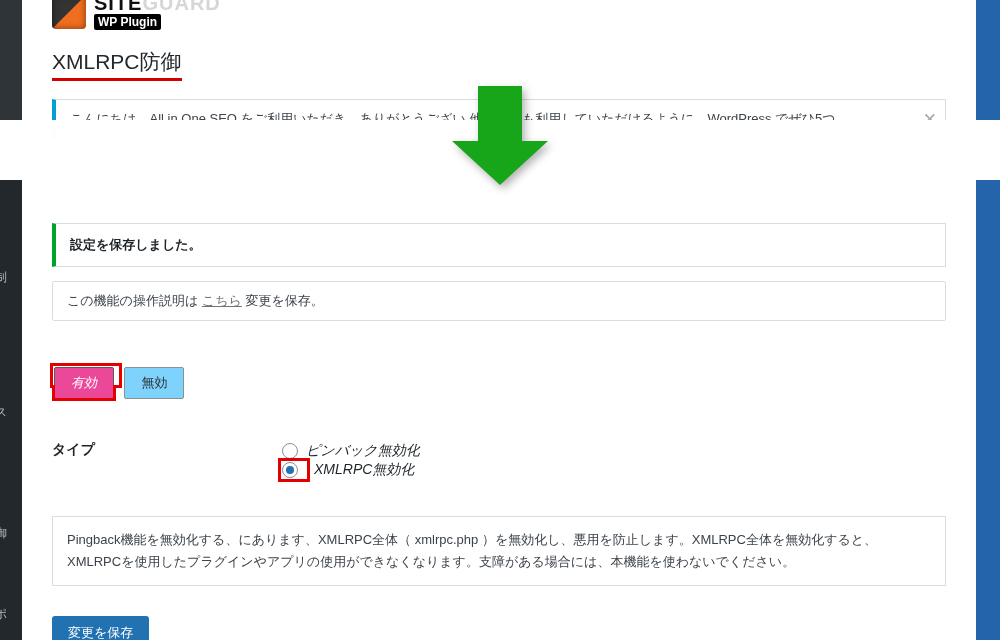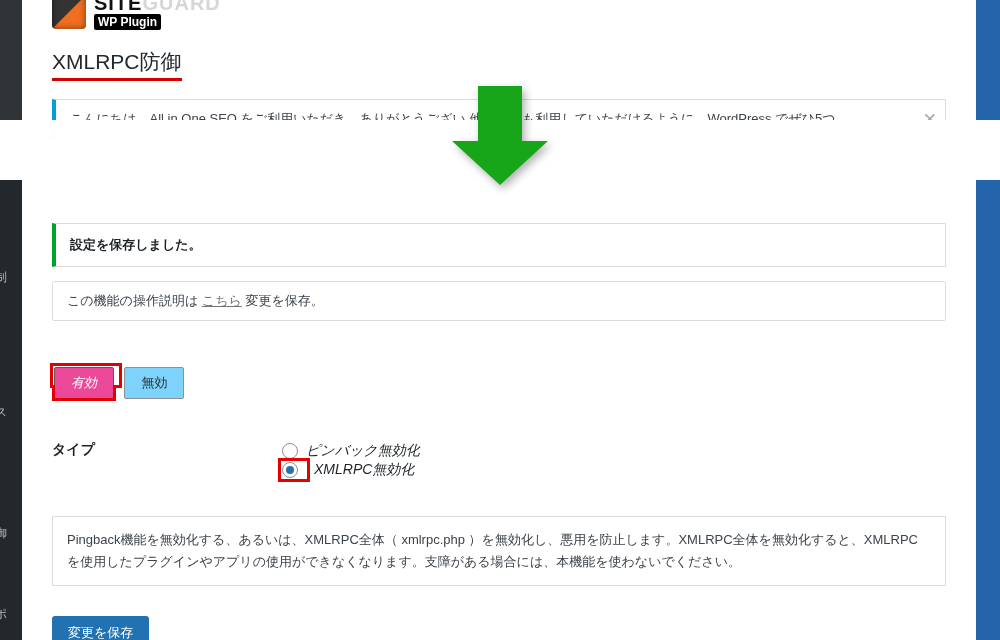--- a/index.html
+++ b/index.html
@@ -124,21 +124,21 @@
           <span class="redbox-sm">
             <span class="radio checked"></span>
           </span>
           <span style="margin-left:8px">XMLRPC無効化</span>
         </div>
       </td>
     </tr>
   </tbody>
     </table>
 
-  <div class="desc-box">Pingback機能を無効化する、あるいは、XMLRPC全体（ xmlrpc.php ）を無効化し、悪用を防止します。XMLRPC全体を無効化すると、XMLRPCを使用したプラグインやアプリの使用ができなくなります。支障がある場合には、本機能を使わないでください。</div>
+  <div class="desc-box">Pingback機能を無効化する、にあります、XMLRPC全体（ xmlrpc.php ）を無効化し、悪用を防止します。XMLRPC全体を無効化すると、XMLRPCを使用したプラグインやアプリの使用ができなくなります。支障がある場合には、本機能を使わないでください。</div>
 
   <button class="save-btn">変更を保存</button>
 </div>
 
 <div class="arrow">
   <div class="stem"></div>
   <div class="head"></div>
 </div>
 
 </body></html>

